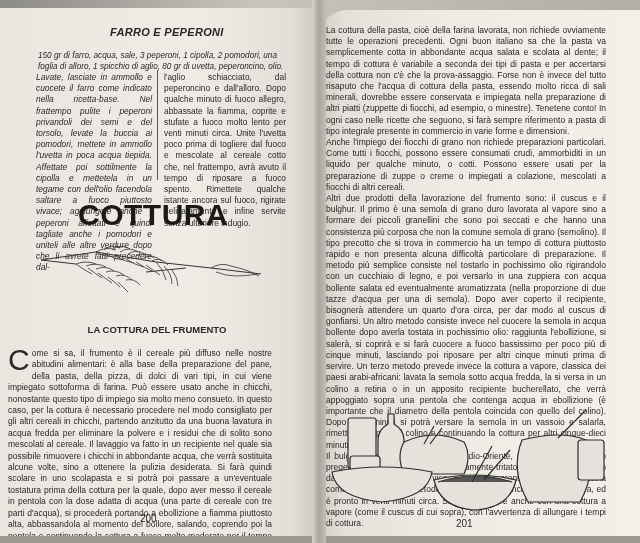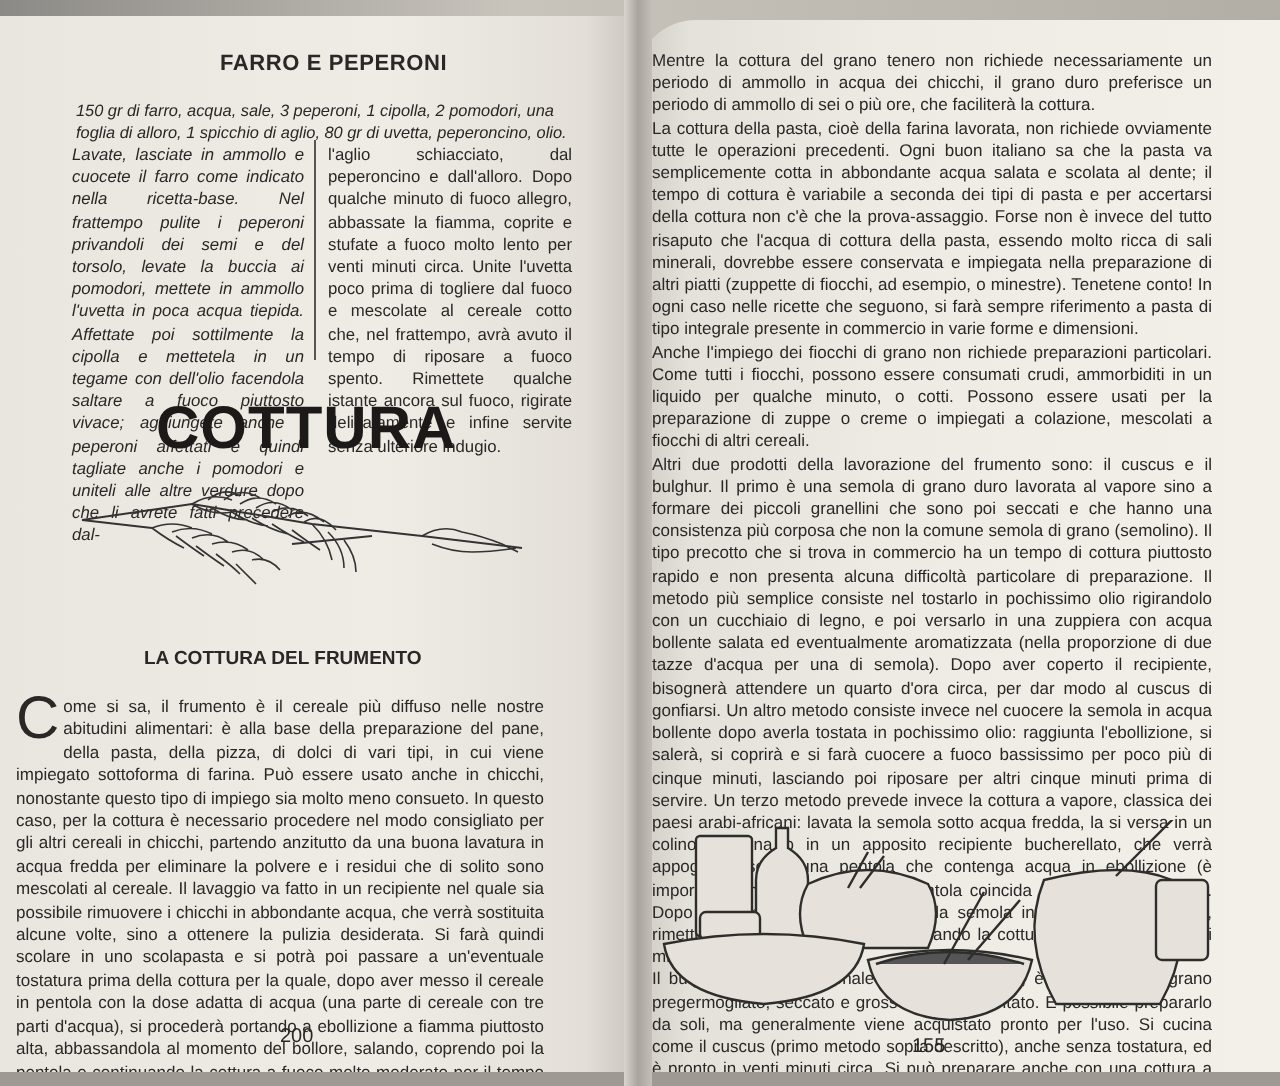--- a/index.html
+++ b/index.html
@@ -3,29 +3,29 @@
 <meta charset="utf-8">
 <style>
   html,body{margin:0;padding:0;}
   body{width:640px;height:543px;overflow:hidden;background:#b9b4ac;position:relative;font-family:"Liberation Sans",sans-serif;color:#2a2826;}
   .bg-top{position:absolute;left:0;top:0;width:640px;height:20px;background:linear-gradient(90deg,#8c8a86,#c8c4bc 40%,#b2aea6);}
   .bg-bottom{position:absolute;left:0;bottom:0;width:640px;height:16px;background:#9e9a93;}
   .page{position:absolute;overflow:hidden;}
   .page-left{left:0;top:8px;width:318px;height:528px;background:linear-gradient(90deg,#e9e6df 0%,#efece6 60%,#e3dfd8 92%,#c9c5bd 100%);border-radius:0 0 4px 0;}
   .page-right{left:318px;top:10px;width:322px;height:526px;background:linear-gradient(90deg,#cfcbc3 0%,#e4e1da 8%,#eeebe5 40%,#f3f0ea 100%);border-radius:30px 0 0 0;}
   .gutter{position:absolute;left:312px;top:0;width:14px;height:543px;background:linear-gradient(90deg,#d9d5ce,#a9a59e 50%,#c3bfb8);}
-  .section-title{position:absolute;left:110px;top:18px;font-weight:bold;font-size:11px;letter-spacing:.3px;}
+  .section-title{position:absolute;left:110px;top:18px;font-weight:bold;font-size:11px;letter-spacing:.3px;font-style:italic;}
   .ingredients{position:absolute;left:38px;top:42px;width:250px;font-size:8.2px;font-style:italic;line-height:11px;}
   .col{position:absolute;font-size:8.4px;line-height:11.2px;text-align:justify;}
   .col-a{left:36px;top:64px;width:116px;font-style:italic;}
   .col-b{left:164px;top:64px;width:122px;}
   .col-divider{position:absolute;left:157px;top:62px;width:1px;height:110px;background:#555;}
   .big-title{position:absolute;left:78px;top:190px;font-size:30px;font-weight:bold;letter-spacing:.5px;color:#1c1a18;}
   .wheat{position:absolute;left:36px;top:232px;}
-  .sub-title{position:absolute;left:72px;top:316px;font-size:9.5px;font-weight:bold;width:170px;line-height:12px;}
+  .sub-title{position:absolute;left:72px;top:316px;font-size:9.5px;font-weight:bold;text-align:center;width:170px;line-height:12px;}
   .body-left{position:absolute;left:8px;top:340px;width:264px;font-size:8.5px;line-height:11.4px;text-align:justify;}
   .dropcap{float:left;font-size:30px;line-height:24px;margin-right:2px;font-weight:normal;}
   .page-num{position:absolute;font-size:10px;}
   .pn-left{left:112px;top:505px;margin-left:28px;}
   .pn-right{left:138px;top:508px;}
   .body-right{position:absolute;left:8px;top:15px;width:280px;font-size:8.5px;line-height:11.2px;text-align:justify;}
   .body-right p{margin:0;}
   .illustration{position:absolute;left:8px;top:400px;}
 </style>
 </head>
@@ -65,21 +65,20 @@
 
   <div class="body-left">
     <span class="dropcap">C</span><span>ome si sa, il frumento è il cereale più diffuso nelle nostre abitudini alimentari: è alla base della preparazione del pane, della pasta, della pizza, di dolci di vari tipi, in cui viene impiegato sottoforma di farina. Può essere usato anche in chicchi, nonostante questo tipo di impiego sia molto meno consueto. In questo caso, per la cottura è necessario procedere nel modo consigliato per gli altri cereali in chicchi, partendo anzitutto da una buona lavatura in acqua fredda per eliminare la polvere e i residui che di solito sono mescolati al cereale. Il lavaggio va fatto in un recipiente nel quale sia possibile rimuovere i chicchi in abbondante acqua, che verrà sostituita alcune volte, sino a ottenere la pulizia desiderata. Si farà quindi scolare in uno scolapasta e si potrà poi passare a un'eventuale tostatura prima della cottura per la quale, dopo aver messo il cereale in pentola con la dose adatta di acqua (una parte di cereale con tre parti d'acqua), si procederà portando a ebollizione a fiamma piuttosto alta, abbassandola al momento del bollore, salando, coprendo poi la pentola e continuando la cottura a fuoco molto moderato per il tempo necessario (50-60 minuti).</span>
   </div>
 
   <div class="page-num pn-left">200</div>
 </div>
 
 <div class="page page-right">
   <div class="body-right">
-    <p>Mentre la cottura del grano tenero non richiede necessariamente un periodo di ammollo in acqua dei chicchi, il grano duro preferisce un periodo di ammollo di sei o più ore, che faciliterà la cottura.</p>
     <p>La cottura della pasta, cioè della farina lavorata, non richiede ovviamente tutte le operazioni precedenti. Ogni buon italiano sa che la pasta va semplicemente cotta in abbondante acqua salata e scolata al dente; il tempo di cottura è variabile a seconda dei tipi di pasta e per accertarsi della cottura non c'è che la prova-assaggio. Forse non è invece del tutto risaputo che l'acqua di cottura della pasta, essendo molto ricca di sali minerali, dovrebbe essere conservata e impiegata nella preparazione di altri piatti (zuppette di fiocchi, ad esempio, o minestre). Tenetene conto! In ogni caso nelle ricette che seguono, si farà sempre riferimento a pasta di tipo integrale presente in commercio in varie forme e dimensioni.</p>
     <p>Anche l'impiego dei fiocchi di grano non richiede preparazioni particolari. Come tutti i fiocchi, possono essere consumati crudi, ammorbiditi in un liquido per qualche minuto, o cotti. Possono essere usati per la preparazione di zuppe o creme o impiegati a colazione, mescolati a fiocchi di altri cereali.</p>
     <p>Altri due prodotti della lavorazione del frumento sono: il cuscus e il bulghur. Il primo è una semola di grano duro lavorata al vapore sino a formare dei piccoli granellini che sono poi seccati e che hanno una consistenza più corposa che non la comune semola di grano (semolino). Il tipo precotto che si trova in commercio ha un tempo di cottura piuttosto rapido e non presenta alcuna difficoltà particolare di preparazione. Il metodo più semplice consiste nel tostarlo in pochissimo olio rigirandolo con un cucchiaio di legno, e poi versarlo in una zuppiera con acqua bollente salata ed eventualmente aromatizzata (nella proporzione di due tazze d'acqua per una di semola). Dopo aver coperto il recipiente, bisognerà attendere un quarto d'ora circa, per dar modo al cuscus di gonfiarsi. Un altro metodo consiste invece nel cuocere la semola in acqua bollente dopo averla tostata in pochissimo olio: raggiunta l'ebollizione, si salerà, si coprirà e si farà cuocere a fuoco bassissimo per poco più di cinque minuti, lasciando poi riposare per altri cinque minuti prima di servire. Un terzo metodo prevede invece la cottura a vapore, classica dei paesi arabi-africani: lavata la semola sotto acqua fredda, la si versa in un colino a retina o in un apposito recipiente bucherellato, che verrà appoggiato sopra una pentola che contenga acqua in ebollizione (è importante che il diametro della pentola coincida con quello del colino). Dopo dieci minuti si potrà versare la semola in un vassoio e salarla, rimettendola poi nel colino e continuando la cottura per altri cinque-dieci minuti.</p>
     <p>Il bulghur, piatto tradizionale del Medio-Oriente, è preparato con grano pregermogliato, seccato e grossolanamente tritato. È possibile prepararlo da soli, ma generalmente viene acquistato pronto per l'uso. Si cucina come il cuscus (primo metodo sopra descritto), anche senza tostatura, ed è pronto in venti minuti circa. Si può preparare anche con una cottura a vapore (come il cuscus di cui sopra), con l'avvertenza di allungare i tempi di cottura.</p>
   </div>
 
   <svg class="illustration" width="280" height="105" viewBox="0 0 280 105">
     <g stroke="#2f2d2b" fill="#e6e2db" stroke-width="1.2">
       <rect x="22" y="8" width="28" height="50" rx="2"></rect>
       <path d="M62 4 h6 v10 q10 6 10 16 v30 h-26 v-30 q0 -10 10 -16 z"></path>
@@ -91,16 +90,16 @@
       <path d="M108 70 q40 -10 82 0 q-6 28 -41 30 q-35 -2 -41 -30 z"></path>
       <path d="M112 72 q36 -12 74 0" fill="#555"></path>
       <line x1="146" y1="72" x2="166" y2="36"></line>
       <line x1="158" y1="70" x2="184" y2="40"></line>
       <path d="M196 30 q40 -10 64 0 q12 30 -6 62 h-52 q-18 -32 -6 -62 z"></path>
       <line x1="232" y1="28" x2="262" y2="-2"></line>
       <rect x="252" y="30" width="26" height="40" rx="3"></rect>
     </g>
   </svg>
 
-  <div class="page-num pn-right">155</div>
+  <div class="page-num pn-right">201</div>
 </div>
 
 <div class="gutter"></div>
 
 </body></html>

